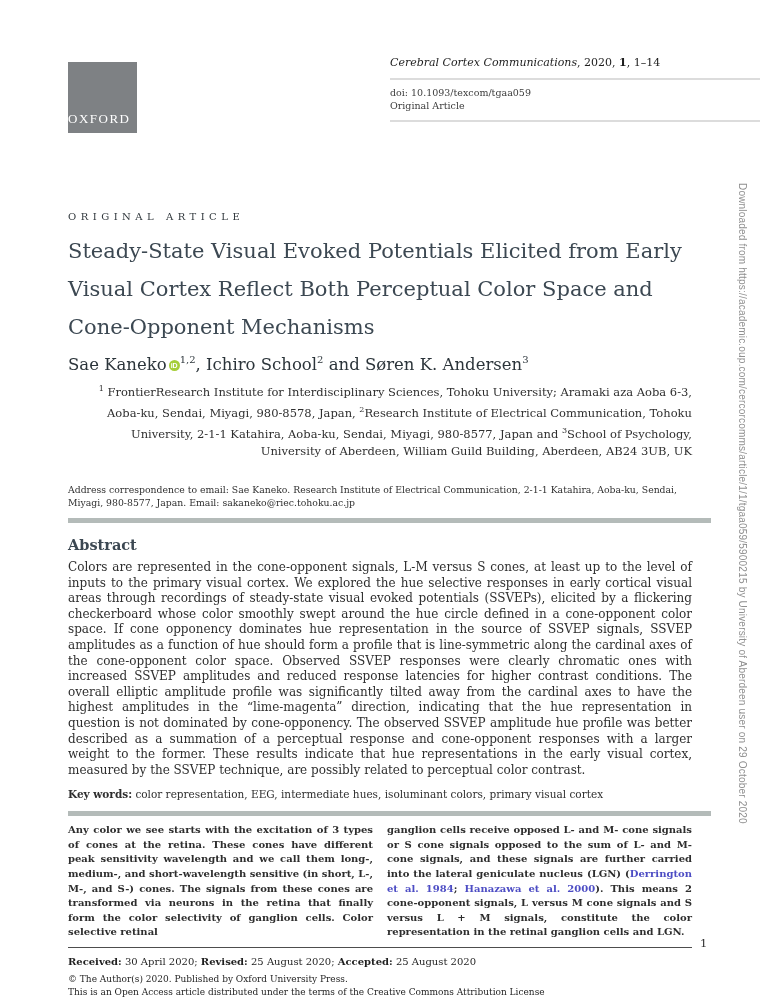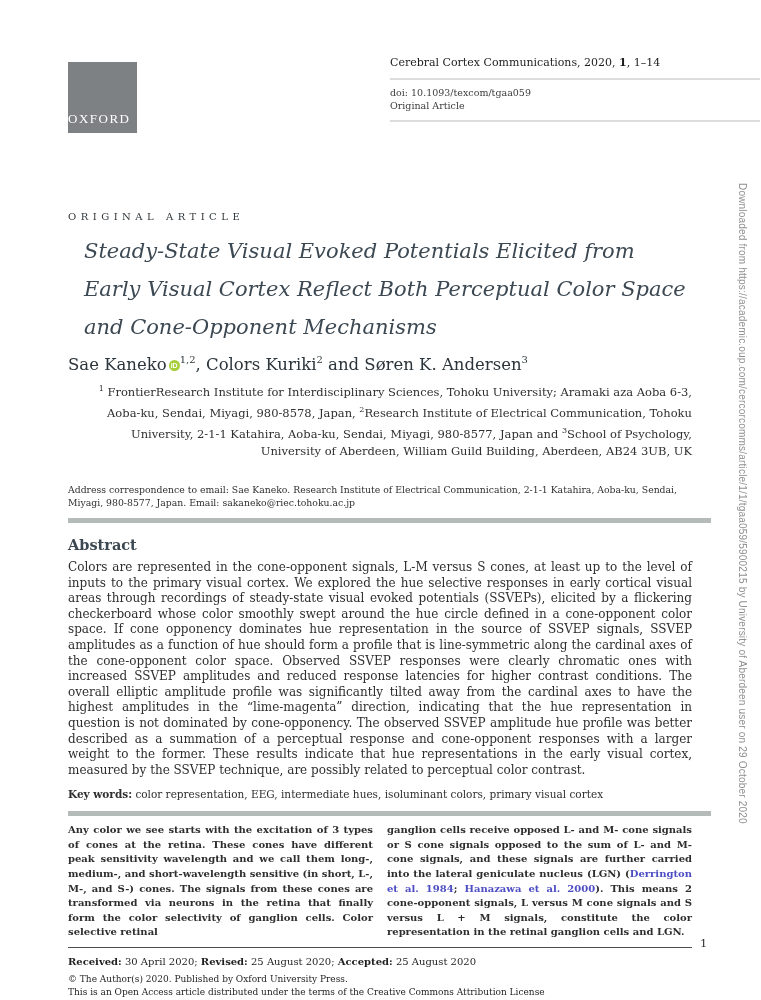--- a/index.html
+++ b/index.html
@@ -8,21 +8,21 @@
     font-family:"DejaVu Serif",serif;color:#2f2f2f;overflow:hidden;margin:0 auto;
   }
   
   .logo{position:absolute;left:68px;top:62px;width:69px;height:71px;background:#7e8184;}
   .logo span{
     position:absolute;left:0;right:17px;bottom:6px;text-align:center;color:#ffffff;
     font-family:"Liberation Serif",serif;font-size:13px;letter-spacing:1.5px;
   }
   .header-right{position:absolute;left:390px;top:56px;width:370px;}
   .journal-line{font-size:11px;color:#1d1d1d;}
-  .journal-line .jname{}
+  .journal-line .jname{font-style:italic;}
   .journal-line .jvol{font-weight:bold;}
   .hrule-thin{height:2px;background:#dcdcdc;border:none;margin:0;}
   .header-right .hrule-thin{margin-top:9px;}
   .doi-line{font-size:9.5px;color:#3c3c3c;margin-top:7px;}
   .atype-line{font-size:9.5px;color:#3c3c3c;margin-top:2px;margin-bottom:9px;}
   
   .download-strip{
     position:absolute;top:183px;right:13px;height:660px;
     writing-mode:vertical-rl;text-orientation:mixed;
     font-family:"Liberation Sans",sans-serif;font-size:10px;color:#8f8f8f;
@@ -81,23 +81,23 @@
     <div class="atype-line">Original Article</div>
     <hr class="hrule-thin">
   </div>
 
   <div class="download-strip">Downloaded from https://academic.oup.com/cercorcomms/article/1/1/tgaa059/5900215 by University of Aberdeen user on 29 October 2020</div>
 
   <div class="main">
 
     <div class="kicker">ORIGINAL ARTICLE</div>
 
-    <h1 class="title" style="margin:10px 0 0 16px;font-style:italic;">Steady-State Visual Evoked Potentials Elicited from Early Visual Cortex Reflect Both Perceptual Color Space and Cone-Opponent Mechanisms</h1>
+    <h1 class="title" style="margin:10px 0 0 0;">Steady-State Visual Evoked Potentials Elicited from Early Visual Cortex Reflect Both Perceptual Color Space and Cone-Opponent Mechanisms</h1>
 
-    <div class="authors"><span>Sae Kaneko</span><span class="orcid">iD</span><sup>1,2</sup><span>, Colors Kuriki</span><sup>2</sup><span> and Søren K. Andersen</span><sup>3</sup></div>
+    <div class="authors"><span>Sae Kaneko</span><span class="orcid">iD</span><sup>1,2</sup><span>, Ichiro School</span><sup>2</sup><span> and Søren K. Andersen</span><sup>3</sup></div>
 
     <div class="affils"><sup>1</sup><span> FrontierResearch Institute for Interdisciplinary Sciences, Tohoku University; Aramaki aza Aoba 6-3, Aoba-ku, Sendai, Miyagi, 980-8578, Japan, </span><sup>2</sup><span>Research Institute of Electrical Communication, Tohoku University, 2-1-1 Katahira, Aoba-ku, Sendai, Miyagi, 980-8577, Japan and </span><sup>3</sup><span>School of Psychology, University of Aberdeen, William Guild Building, Aberdeen, AB24 3UB, UK</span></div>
 
     <div class="correspondence">Address correspondence to email: Sae Kaneko. Research Institute of Electrical Communication, 2-1-1 Katahira, Aoba-ku, Sendai, Miyagi, 980-8577, Japan. Email: sakaneko@riec.tohoku.ac.jp</div>
 
     <hr class="hrule-thick rule-abstract">
 
     <div class="section-heading">Abstract</div>
 
     <div class="abstract-text">Colors are represented in the cone-opponent signals, L-M versus S cones, at least up to the level of inputs to the primary visual cortex. We explored the hue selective responses in early cortical visual areas through recordings of steady-state visual evoked potentials (SSVEPs), elicited by a flickering checkerboard whose color smoothly swept around the hue circle defined in a cone-opponent color space. If cone opponency dominates hue representation in the source of SSVEP signals, SSVEP amplitudes as a function of hue should form a profile that is line-symmetric along the cardinal axes of the cone-opponent color space. Observed SSVEP responses were clearly chromatic ones with increased SSVEP amplitudes and reduced response latencies for higher contrast conditions. The overall elliptic amplitude profile was significantly tilted away from the cardinal axes to have the highest amplitudes in the “lime-magenta” direction, indicating that the hue representation in question is not dominated by cone-opponency. The observed SSVEP amplitude hue profile was better described as a summation of a perceptual response and cone-opponent responses with a larger weight to the former. These results indicate that hue representations in the early visual cortex, measured by the SSVEP technique, are possibly related to perceptual color contrast.</div>

